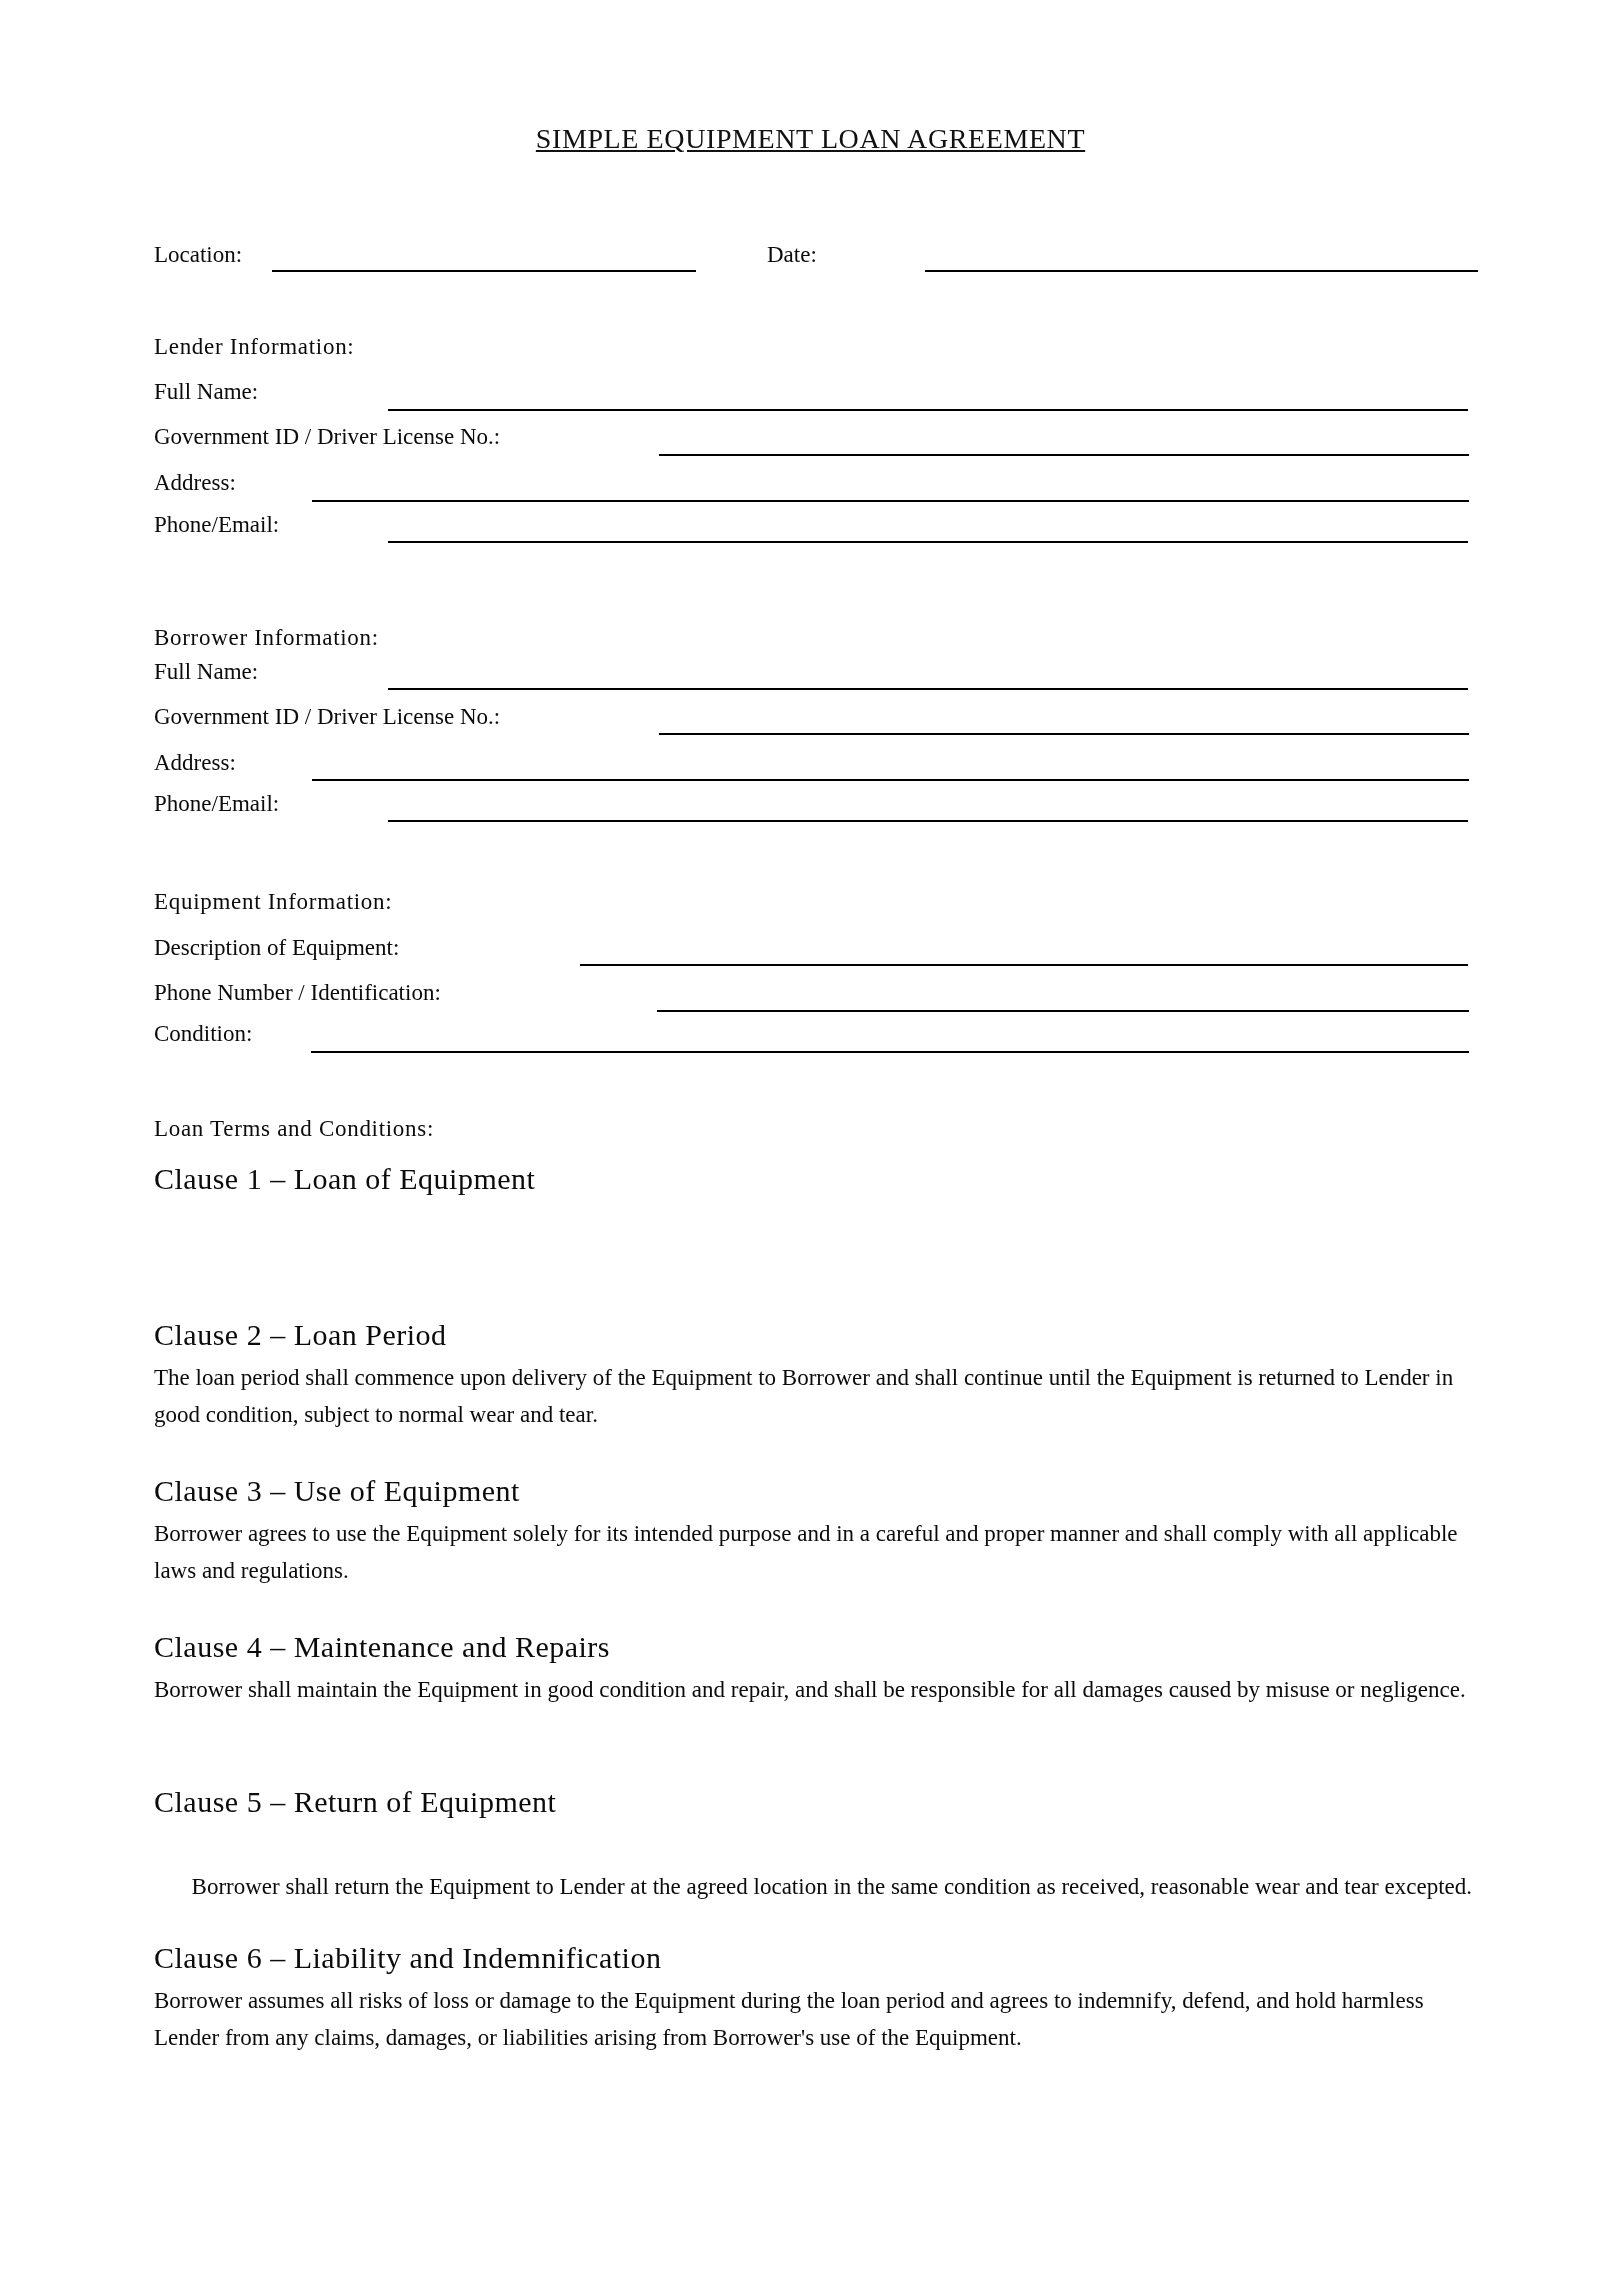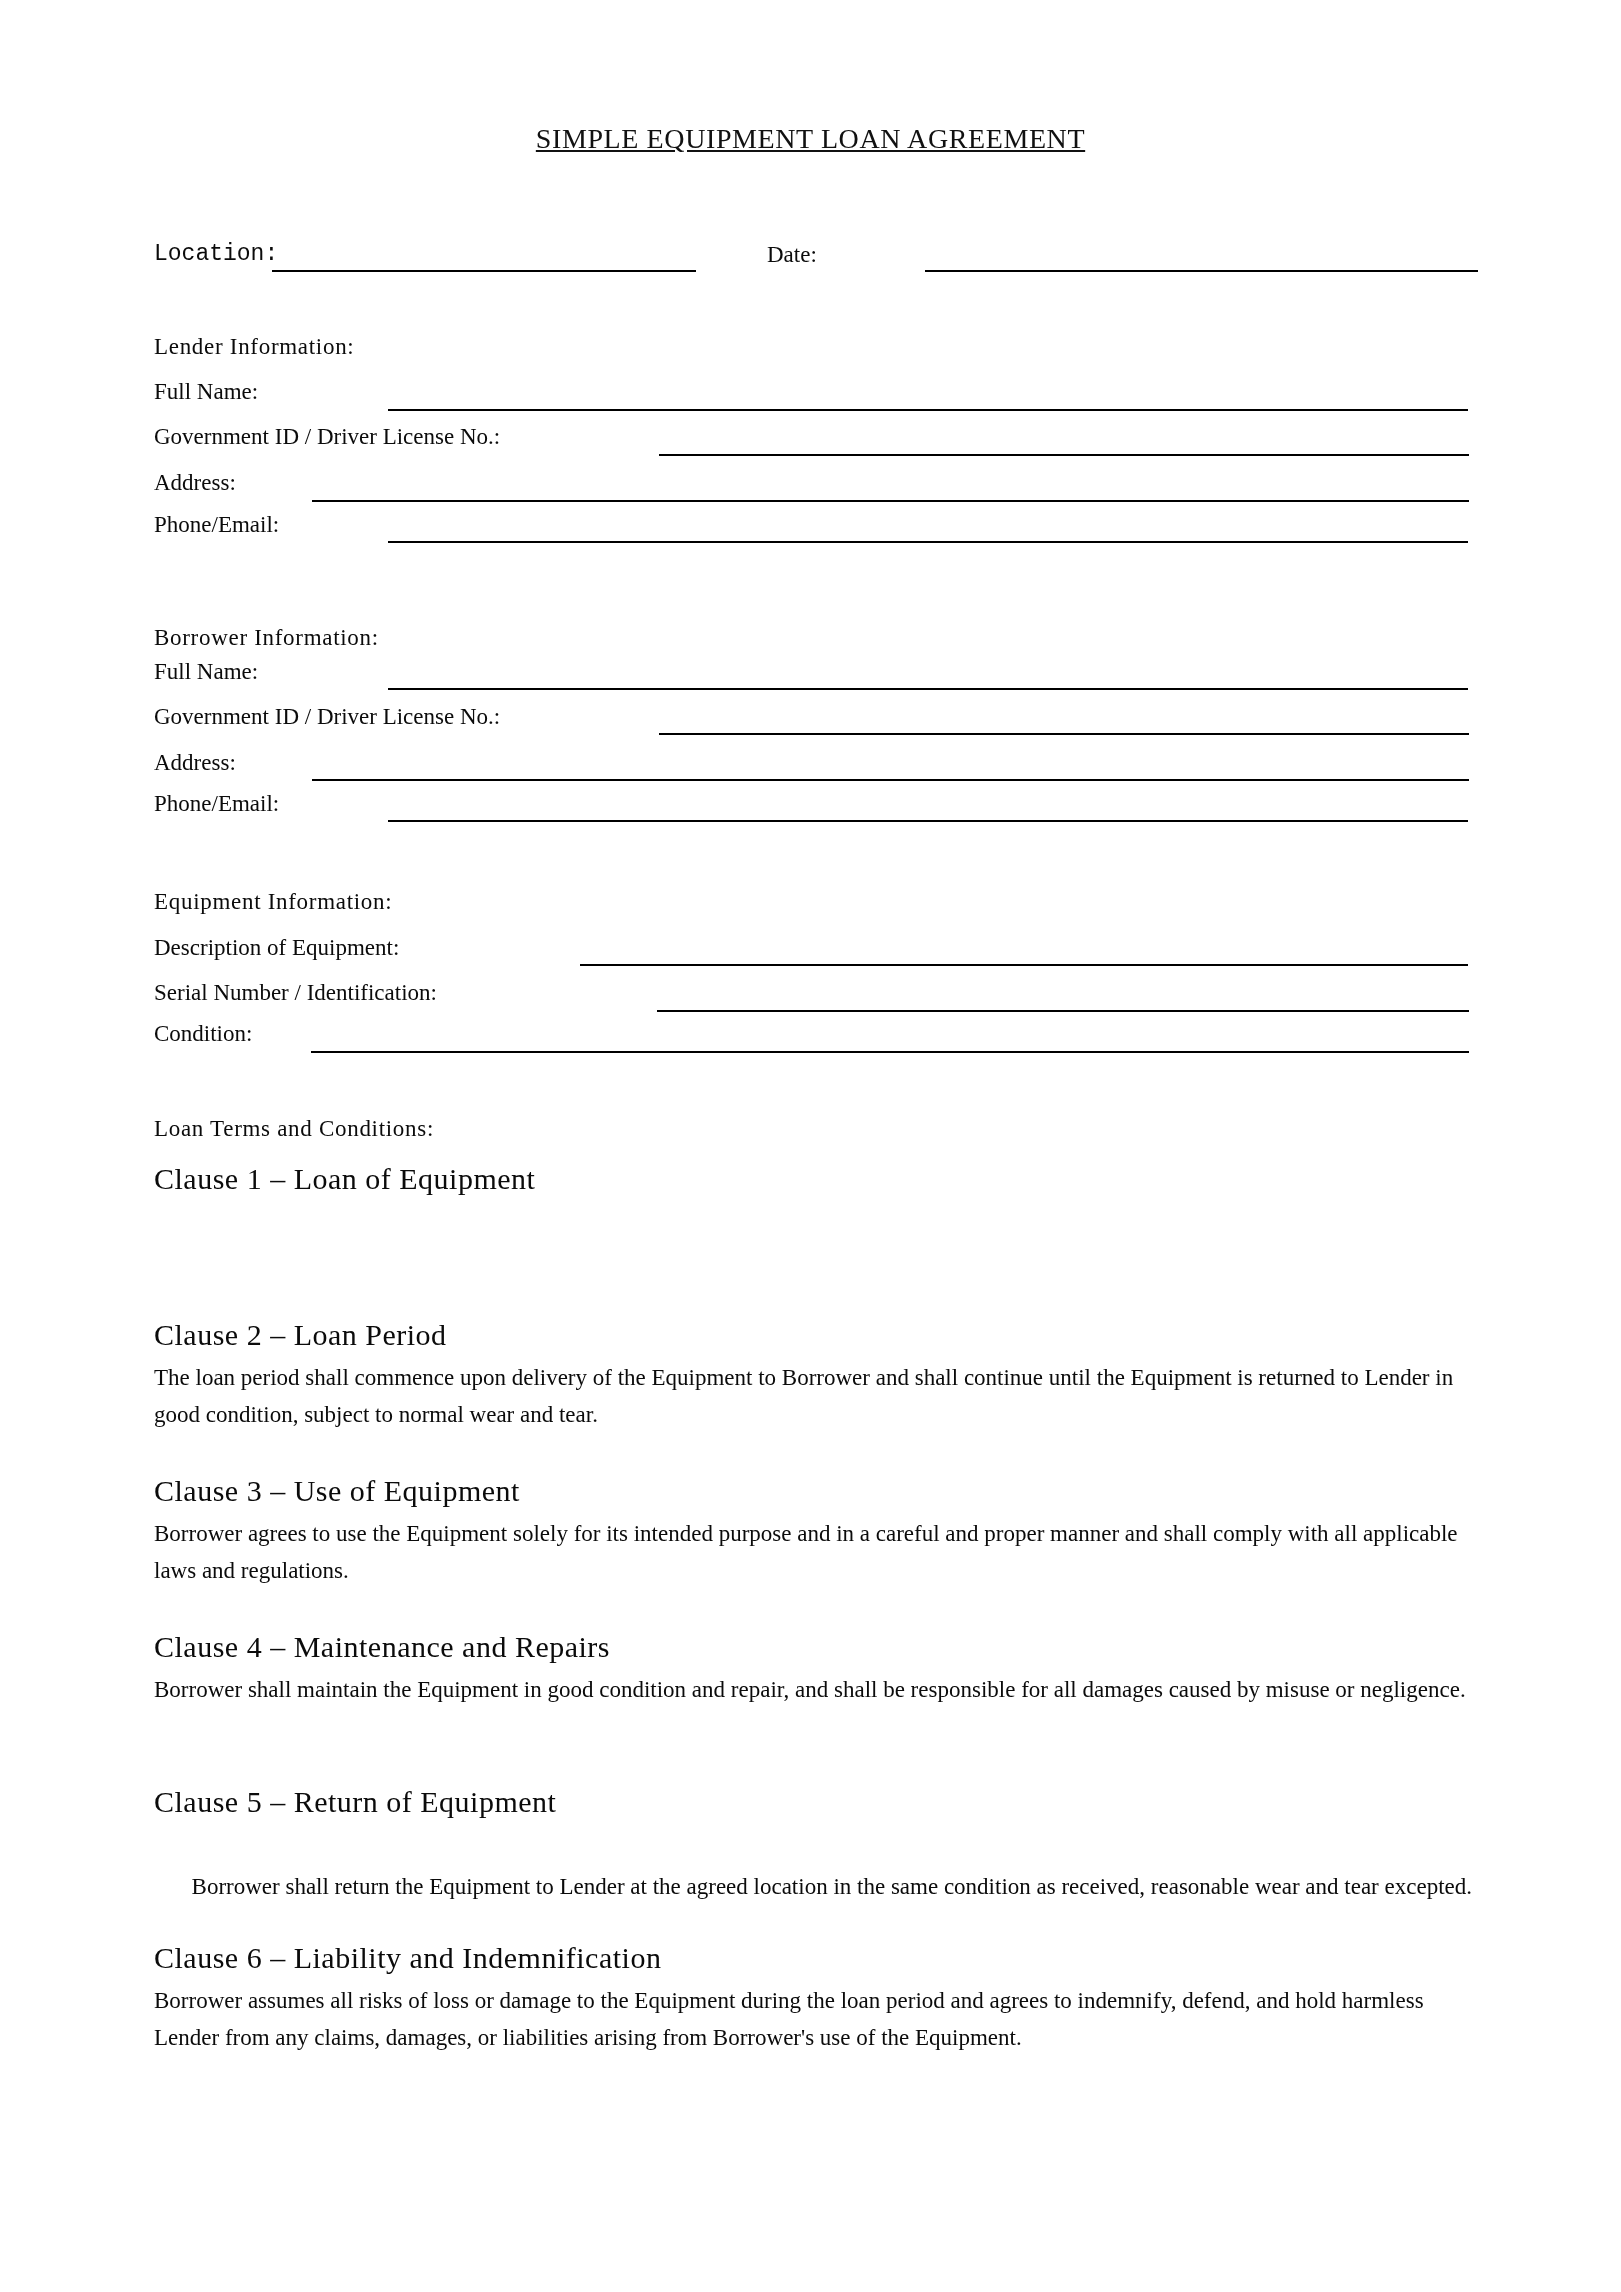--- a/index.html
+++ b/index.html
@@ -71,21 +71,21 @@
     color: #0b0b0b;
   }
 </style>
 </head>
 <body>
 
 <div class="page">
 
   <div class="doc-title">SIMPLE EQUIPMENT LOAN AGREEMENT</div>
 
-  <div class="txt" style="left:154px; top:243px;font-family:Liberation Mono, monospace;">Location:</div>
+  <div class="txt" style="left:154px; top:243px;">Location:</div>
   <div class="rule" style="left:272px; top:270px; width:424px;"></div>
 
   <div class="txt" style="left:767px; top:243px;">Date:</div>
   <div class="rule" style="left:925px; top:270px; width:553px;"></div>
 
   <div class="txt section-head" style="left:154px; top:335px;">Lender Information:</div>
 
   <div class="txt" style="left:154px; top:380px;">Full Name:</div>
   <div class="rule" style="left:388px; top:409px; width:1080px;"></div>
 
@@ -110,21 +110,21 @@
   <div class="rule" style="left:312px; top:779px; width:1157px;"></div>
 
   <div class="txt" style="left:154px; top:792px;">Phone/Email:</div>
   <div class="rule" style="left:388px; top:820px; width:1080px;"></div>
 
   <div class="txt section-head" style="left:154px; top:890px;">Equipment Information:</div>
 
   <div class="txt" style="left:154px; top:936px;">Description of Equipment:</div>
   <div class="rule" style="left:580px; top:964px; width:888px;"></div>
 
-  <div class="txt" style="left:154px; top:981px;">Serial Number / Identification:</div>
+  <div class="txt" style="left:154px; top:981px;">Phone Number / Identification:</div>
   <div class="rule" style="left:657px; top:1010px; width:812px;"></div>
 
   <div class="txt" style="left:154px; top:1022px;">Condition:</div>
   <div class="rule" style="left:311px; top:1051px; width:1158px;"></div>
 
   <div class="txt section-head" style="left:154px; top:1117px;">Loan Terms and Conditions:</div>
 
   <div class="clause-head" style="top:1164px;">Clause 1 – Loan of Equipment</div>
 
   <div class="clause-head" style="top:1320px;">Clause 2 – Loan Period</div>

